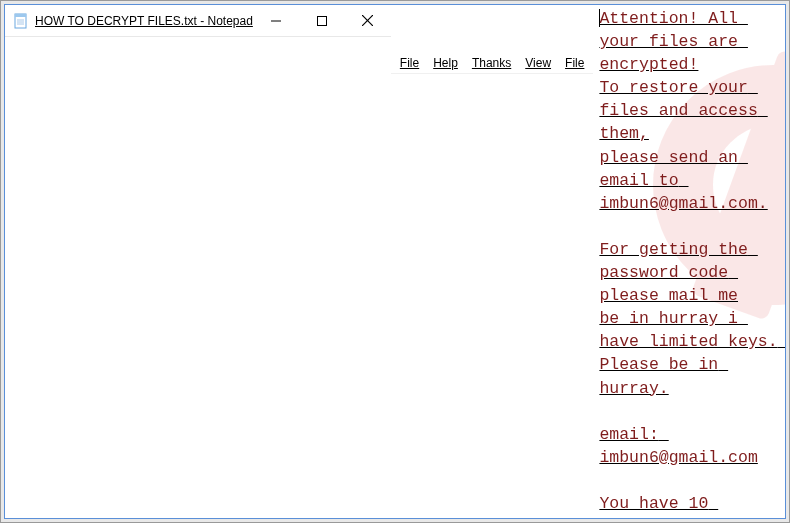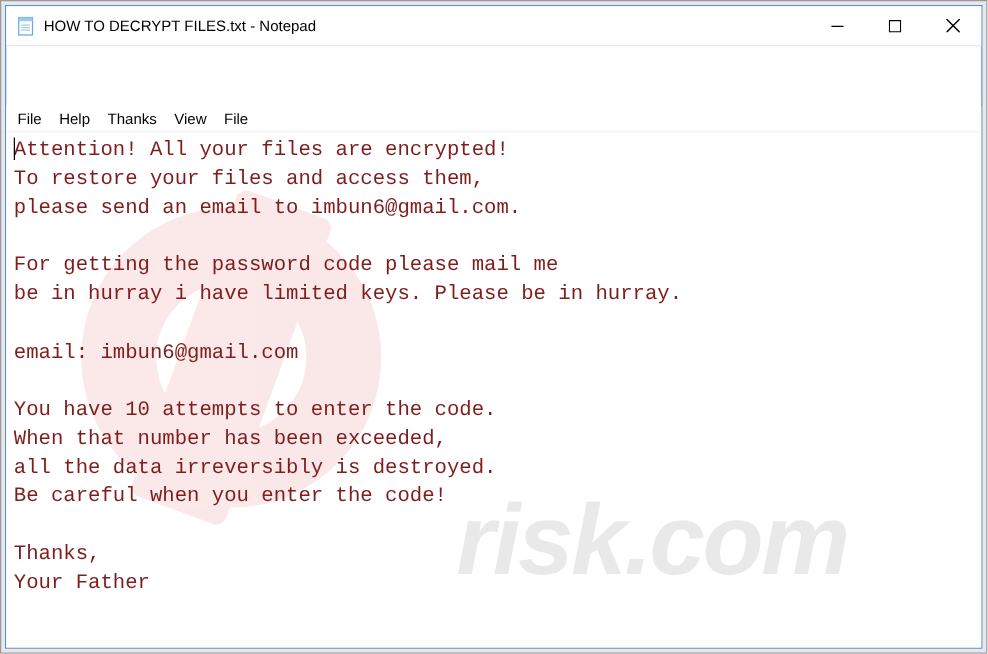--- a/index.html
+++ b/index.html
@@ -17,22 +17,23 @@
       background: #e8e8e8;
       border: 1px solid #999;
       padding: 3px;
     }
     .window {
       width: 100%;
       height: 100%;
       background: #fff;
       border: 1px solid #5a8fd8;
       display: flex;
-      flex-direction: column;
-      position: relative;
+      flex-direction: row;
+      position: relative;
+      text-decoration: underline;
     }
     .titlebar {
       height: 32px;
       background: #fff;
       display: flex;
       align-items: center;
       border-bottom: 1px solid #e8e8e8;
     }
     .titlebar-icon {
       width: 16px;

